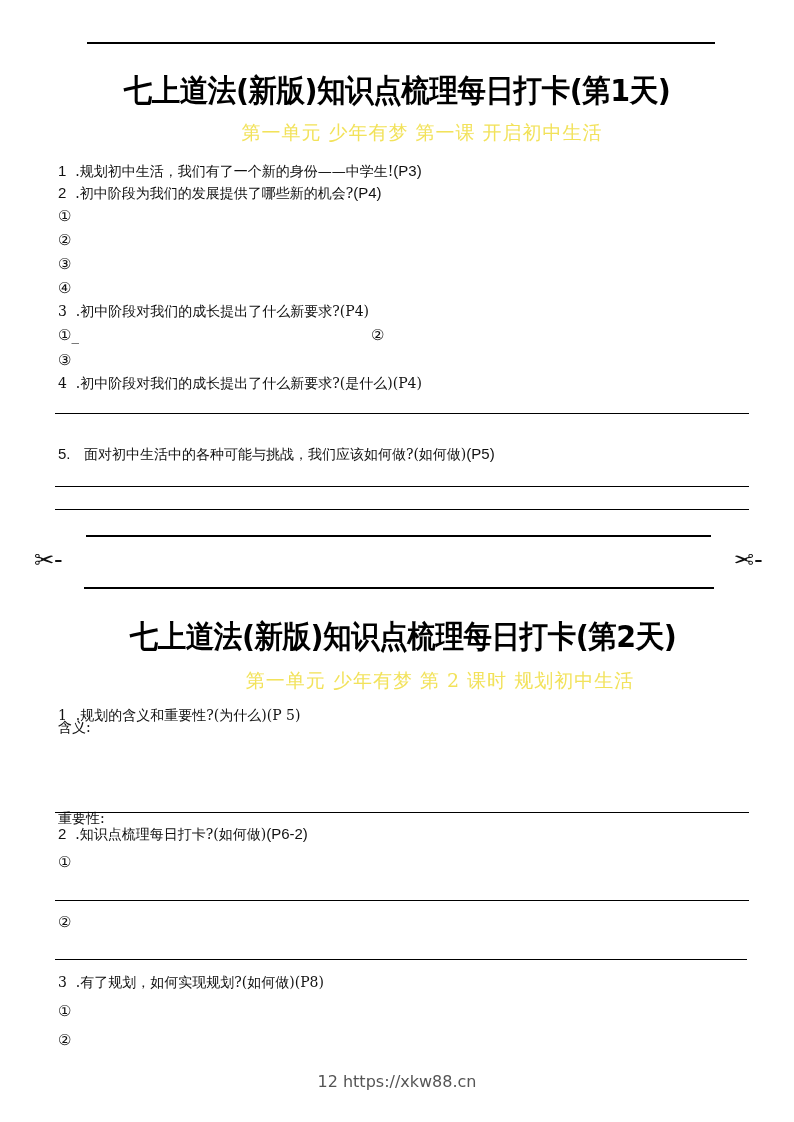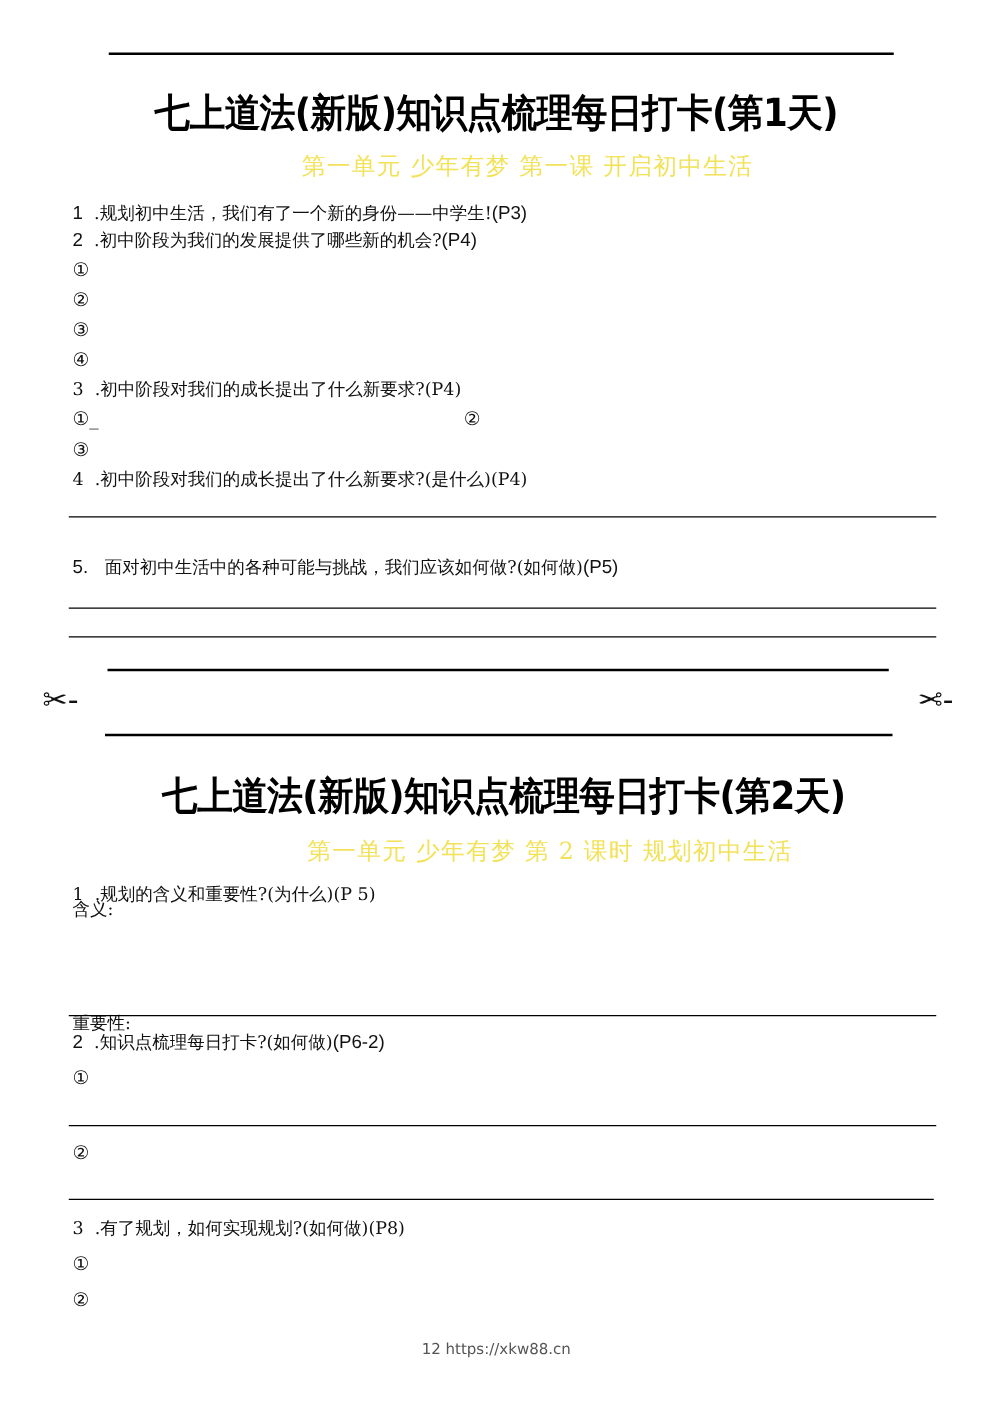--- a/index.html
+++ b/index.html
@@ -9,21 +9,21 @@
   .title { position: absolute; left: 0; width: 794px; text-align: center;
            font-family: "DejaVu Sans", sans-serif; font-weight: bold; font-size: 31px;
            letter-spacing: -0.5px; color: #000; transform: scaleX(0.92); transform-origin: center; }
   .subtitle { position: absolute; left: 0; width: 794px; text-align: center;
               font-family: "DejaVu Serif", serif; font-size: 19px; color: #f2e25a; letter-spacing: 1px; margin-left: 25px; }
   .line { position: absolute; font-size: 14px; white-space: nowrap; }
   .num-sans { font-family: "Liberation Sans", sans-serif; font-size: 15px; }
   .circ { font-family: "DejaVu Serif", serif; font-size: 15px; }
   .scissors { position: absolute; font-size: 24px; font-family: "DejaVu Sans", sans-serif; line-height: 1; }
   .footer { position: absolute; left: 0; width: 794px; text-align: center; top: 1072px;
-            font-family: "DejaVu Sans", sans-serif; font-size: 12px; color: #555; }
+            font-family: "DejaVu Sans", sans-serif; font-size: 16px; color: #555; }
 </style>
 </head>
 <body>
 
 <div class="hline" style="left:87px;top:42px;width:628px;height:1.5px;"></div>
 
 <div class="title" style="top:70px;">七上道法(新版)知识点梳理每日打卡(第1天)</div>
 <div class="subtitle" style="top:120px;">第一单元 少年有梦  第一课  开启初中生活</div>
 
 <div class="line" style="left:58px;top:162px;">

